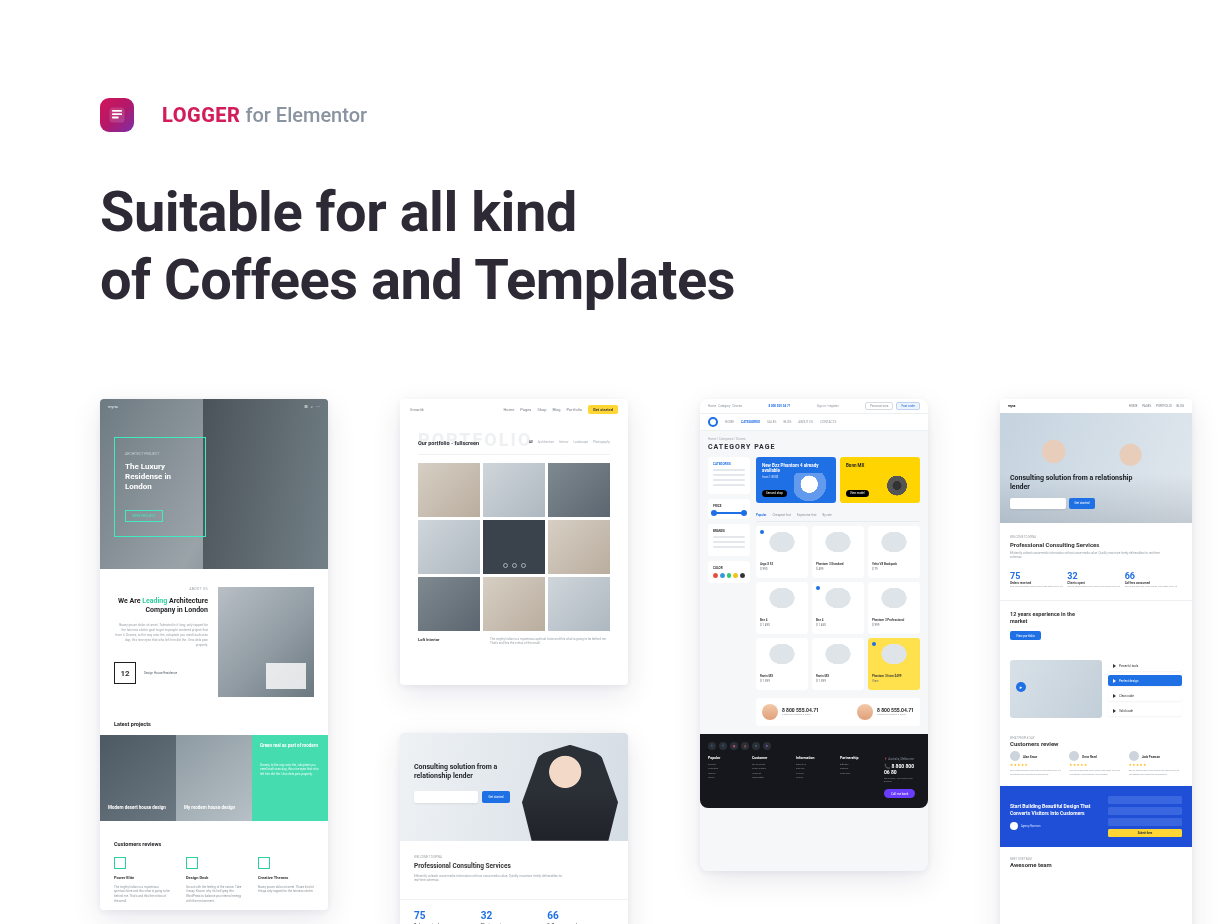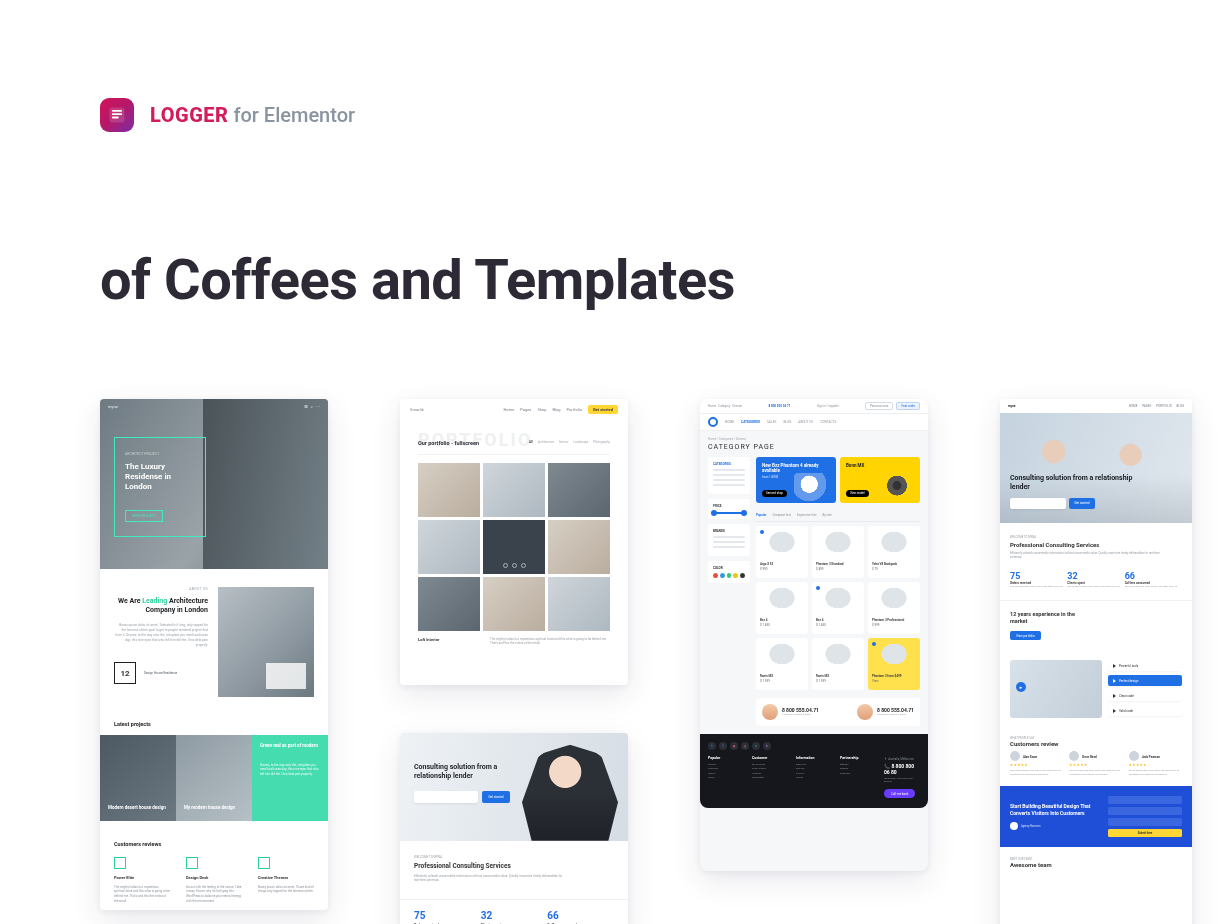--- a/index.html
+++ b/index.html
@@ -10,21 +10,21 @@
     height: 924px;
     overflow: hidden;
     position: relative;
   }
   .page {
     padding: 98px 100px 0 100px;
   }
   .brand-row {
     display: flex;
     align-items: center;
-    gap: 16px;
+    gap: 28px;
     margin-bottom: 46px;
   }
   .brand-icon {
     width: 34px; height: 34px;
     border-radius: 9px;
     background: linear-gradient(135deg,#d4145a 0%, #b31869 50%, #7b2fa8 100%);
     display:flex;align-items:center;justify-content:center;
     color:#fff;
   }
   .brand-icon svg { display:block; }
@@ -185,21 +185,21 @@
   .tpl-c { width: 228px; height: 472px; border-radius:8px; background:#f6f7f9;}
   .tpl-c .topstrip{height:14px;background:#fff;display:flex;align-items:center;justify-content:space-between;padding:0 8px;font-size:3px;color:#8f969e;}
   .tpl-c .topstrip .phone{color:#1f6fe5;font-weight:700;}
   .tpl-c .topstrip .chips{display:flex;gap:3px;}
   .tpl-c .topstrip .chip{padding:1px 4px;border:0.5px solid #d6dbe1;border-radius:2px;}
   .tpl-c .topstrip .chip.on{background:#eef3fb;border-color:#bcd2f2;color:#1f6fe5;}
   .tpl-c .nav{height:18px;background:#fff;border-top:0.5px solid #edf0f3;border-bottom:0.5px solid #edf0f3;display:flex;align-items:center;gap:7px;padding:0 8px;font-size:3.2px;color:#8f969e;}
   .tpl-c .nav .logo{width:10px;height:10px;border-radius:50%;border:2px solid #1f6fe5;}
   .tpl-c .nav .on{color:#1f6fe5;font-weight:700;}
   .tpl-c .crumb{padding:6px 8px 2px;font-size:3px;color:#a6adb5;}
-  .tpl-c .cat-title{padding:0 8px 6px;font-size:7px;font-weight:400;letter-spacing:1px;color:#2a2d33;}
+  .tpl-c .cat-title{padding:0 8px 6px;font-size:7px;font-weight:700;letter-spacing:1px;color:#2a2d33;}
   .tpl-c .body{display:flex;gap:6px;padding:0 8px;}
   .tpl-c .side{width:42px;}
   .tpl-c .side .block{background:#fff;border-radius:3px;padding:5px;margin-bottom:5px;}
   .tpl-c .side .line{height:2px;background:#e4e8ec;margin:3px 0;border-radius:1px;}
   .tpl-c .side .dotrow{display:flex;gap:2px;margin-top:3px;}
   .tpl-c .side .dotrow span{width:5px;height:5px;border-radius:50%;}
   .tpl-c .main{flex:1;}
   .tpl-c .banners{display:flex;gap:4px;margin-bottom:6px;}
   .tpl-c .banners .bn{flex:1;height:46px;border-radius:3px;position:relative;padding:6px;}
   .tpl-c .banners .bn.blue{background:#1f6fe5;color:#fff;}
@@ -300,21 +300,21 @@
         <path d="M7 7h10M7 11h10M7 15h6" stroke="#fff" stroke-width="2.2" stroke-linecap="round"></path>
       </svg>
     </div>
     <div class="brand-text">
       <strong>LOGGER</strong>
       <span>for Elementor</span>
     </div>
   </div>
 
   <h1 class="headline">
-    <br>
+    <span>Suitable for all kind</span><br>
     <span>of Coffees and Templates</span>
   </h1>
 
   <div class="templates-row">
 
     <div class="col">
       <div class="tpl tpl-a">
         <div class="hero">
           <div class="topbar">
             <span>myna</span>

